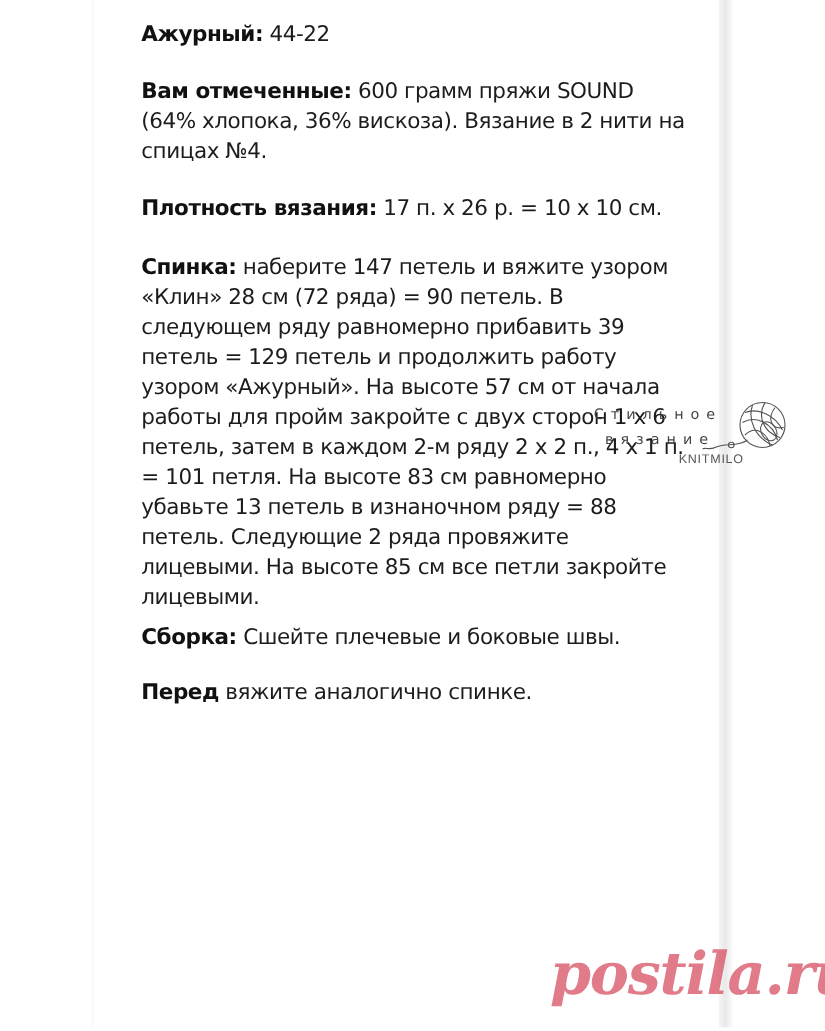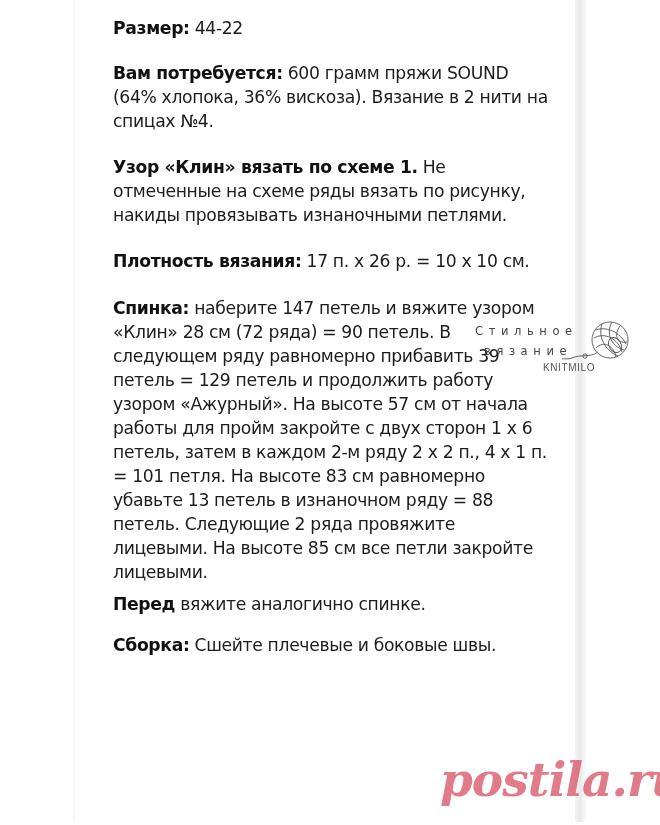--- a/index.html
+++ b/index.html
@@ -109,34 +109,33 @@
   }
 </style>
 </head>
 <body>
 
 <div class="edge left"></div>
 <div class="page-card"></div>
 <div class="edge right"></div>
 
 <div class="content">
-  <p class="para p-size"><b>Размер:</b><span> 44-22</span></p>
+  <p class="para p-size"><b>Ажурный:</b><span> 44-22</span></p>
 
-  <p class="para p-yarn"><b>Вам потребуется:</b><span> 600 грамм пряжи SOUND (64% хлопока, 36% вискоза). Вязание в 2 нити на спицах №4.</span></p>
+  <p class="para p-yarn"><b>Вам отмеченные:</b><span> 600 грамм пряжи SOUND (64% хлопока, 36% вискоза). Вязание в 2 нити на спицах №4.</span></p>
 
 
-  <p class="para p-klin"><b>Узор «Клин» вязать по схеме 1.</b><span> Не отмеченные на схеме ряды вязать по рисунку, накиды провязывать изнаночными петлями.</span></p>
 
   <p class="para p-dens"><b>Плотность вязания:</b><span> 17 п. x 26 р. = 10 x 10 см.</span></p>
 
   <p class="para p-back"><b>Спинка:</b><span> наберите 147 петель и вяжите узором «Клин» 28 см (72 ряда) = 90 петель. В следующем ряду равномерно прибавить 39 петель = 129 петель и продолжить работу узором «Ажурный». На высоте 57 см от начала работы для пройм закройте с двух сторон 1 x 6 петель, затем в каждом 2-м ряду 2 x 2 п., 4 x 1 п. = 101 петля. На высоте 83 см равномерно убавьте 13 петель в изнаночном ряду = 88 петель. Следующие 2 ряда провяжите лицевыми. На высоте 85 см все петли закройте лицевыми.</span></p>
 
+  <p class="para p-assembly"><b>Сборка:</b><span> Сшейте плечевые и боковые швы.</span></p>
+
   <p class="para p-front"><b>Перед</b><span> вяжите аналогично спинке.</span></p>
-
-  <p class="para p-assembly"><b>Сборка:</b><span> Сшейте плечевые и боковые швы.</span></p>
 </div>
 
 <div class="logo">
   <span class="line1">Стильное</span>
   <span class="line2">вязание</span>
   <span class="brand">KNITMILO</span>
   <svg width="70" height="50" viewBox="0 0 70 50">
     <g fill="none" stroke="#555555" stroke-width="0.9">
       <circle cx="50" cy="22" r="18"></circle>
       <path d="M36 12 C46 8, 60 14, 66 26"></path>

